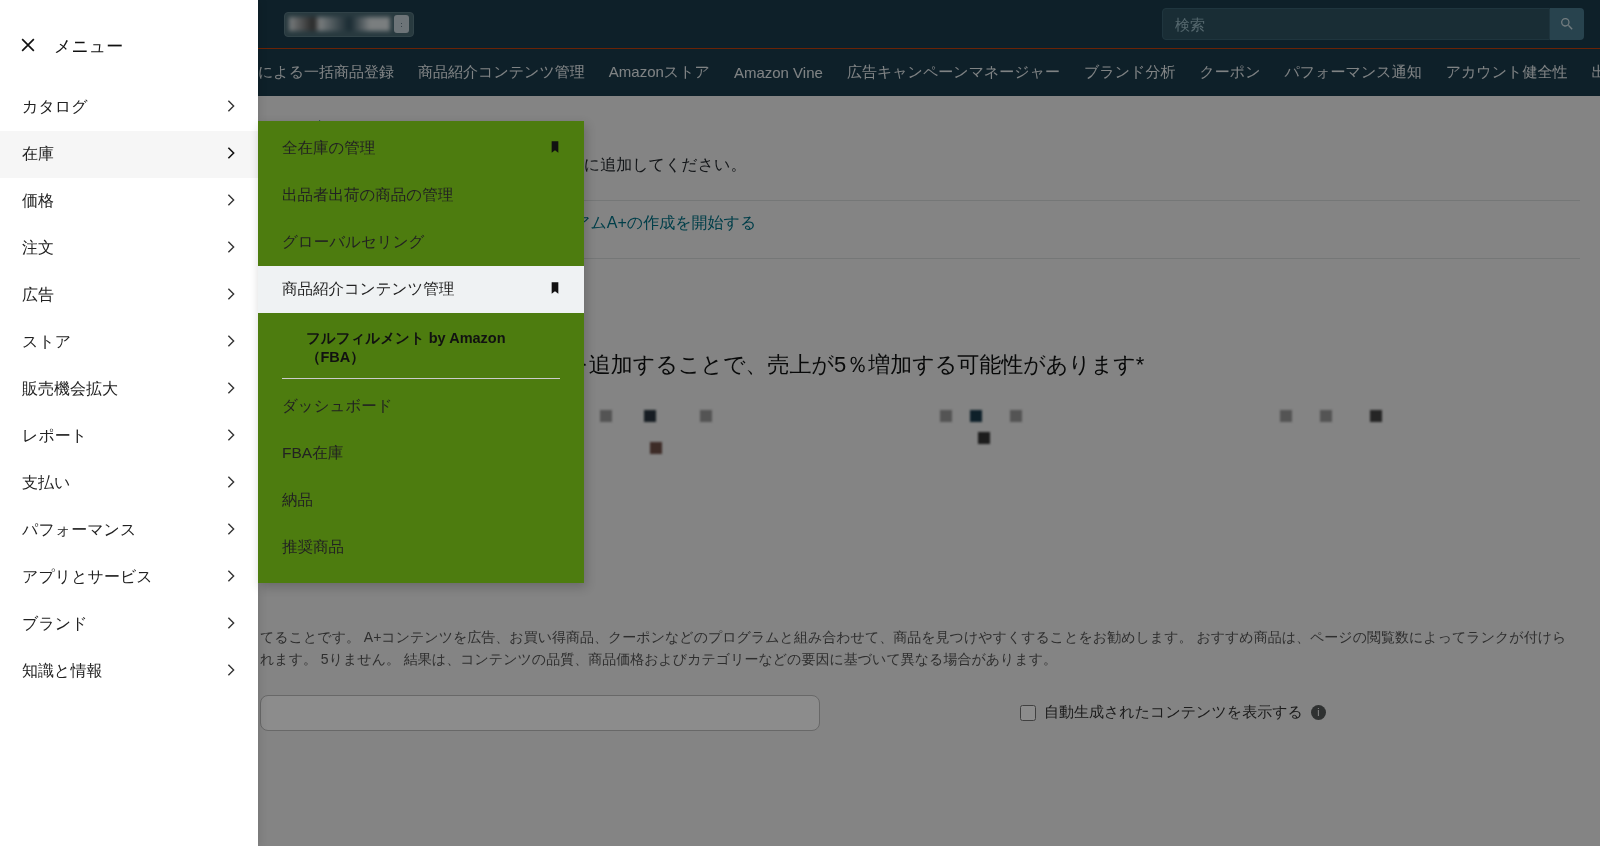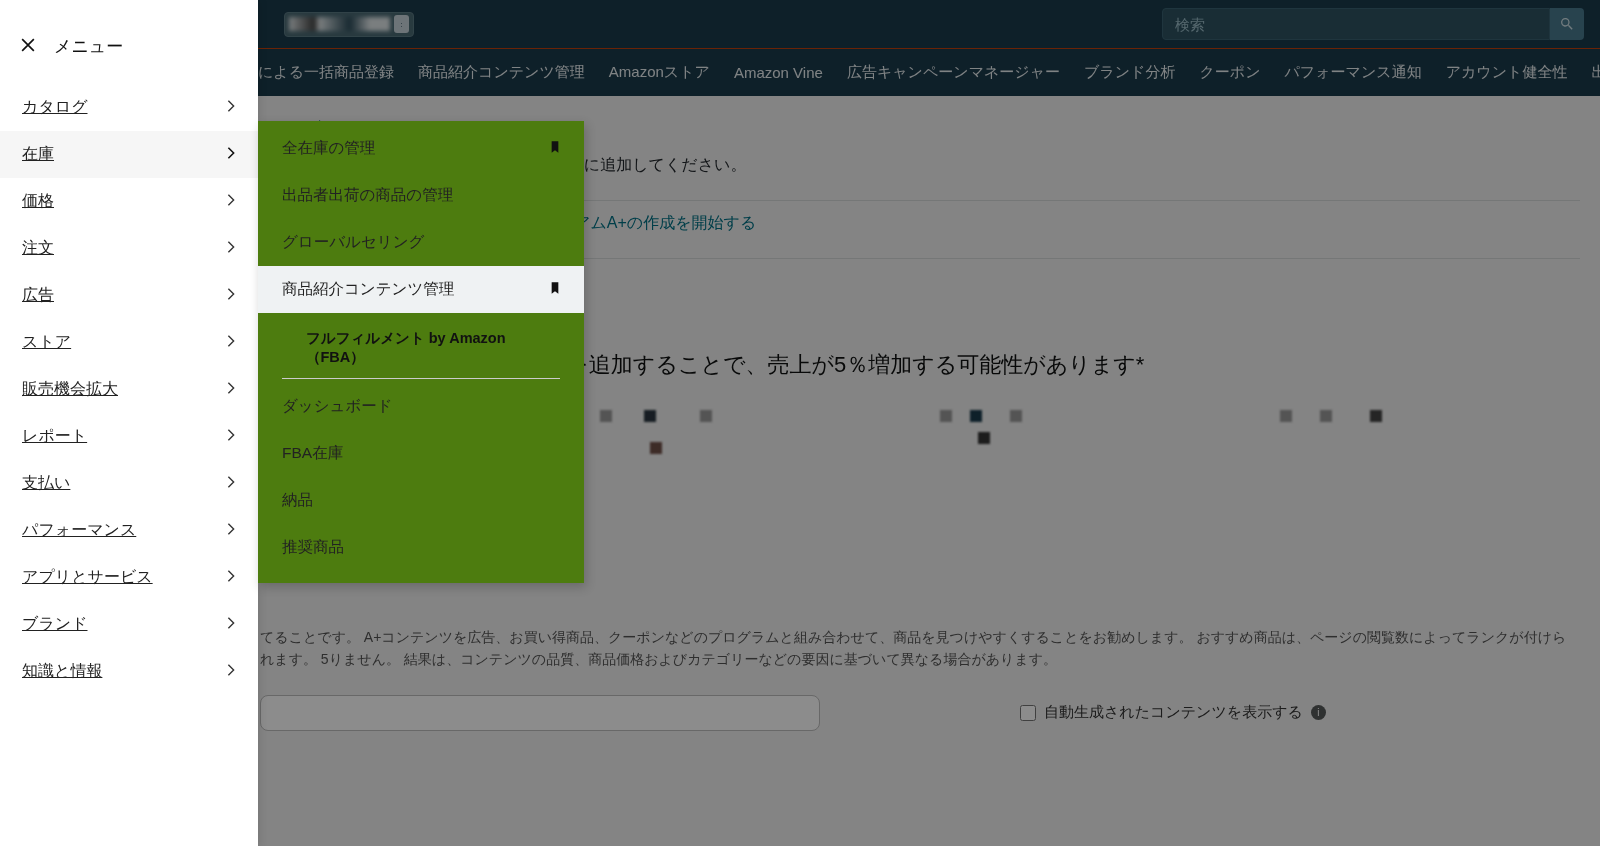--- a/index.html
+++ b/index.html
@@ -45,21 +45,21 @@
 
 
 .overlay { position: absolute; inset: 0; background: rgba(0,0,0,0.45); z-index: 10; }
 
 
 .menu-panel { position: absolute; top: 0; left: 0; width: 258px; height: 100%; background: #fff; z-index: 30; box-shadow: 2px 0 8px rgba(0,0,0,.1); }
 .menu-header { display: flex; align-items: flex-start; gap: 16px; padding: 14px 18px 14px 18px; font-size: 17px; color: #111; margin-top: 21px; }
 .close-x { cursor: pointer; }
 .close-x svg { width: 20px; height: 20px; }
 .menu-list { padding: 10px 0; }
-.menu-item { display: flex; align-items: center; justify-content: space-between; padding: 13px 22px; font-size: 16px; color: #222; cursor: pointer; position: relative; text-decoration: underline; }
+.menu-item { display: flex; align-items: center; justify-content: space-between; padding: 13px 22px; font-size: 16px; color: #222; cursor: pointer; position: relative; }
 .menu-item.active { background: #f6f6f6; }
 .menu-item.active:after { content: ''; position: absolute; right: -9px; top: 50%; transform: translateY(-50%); border-left: 9px solid #f6f6f6; border-top: 9px solid transparent; border-bottom: 9px solid transparent; }
 .chev { color: #333; }
 .chev svg { width: 10px; height: 14px; }
 
 
 .submenu-panel { position: absolute; top: 121px; left: 258px; width: 326px; background: #4d7c0f; z-index: 30; box-shadow: 2px 4px 10px rgba(0,0,0,.2); padding: 4px 0 12px; }
 .sub-item { display: flex; align-items: center; justify-content: space-between; padding: 13px 24px; font-size: 15.5px; color: #222; cursor: pointer; }
 .sub-item.hovered { background: #eff2f3; }
 .sub-section-title { font-size: 14.5px; font-weight: 700; color: #111; padding: 12px 24px 7px; margin: 4px 20px 4px 24px; }

